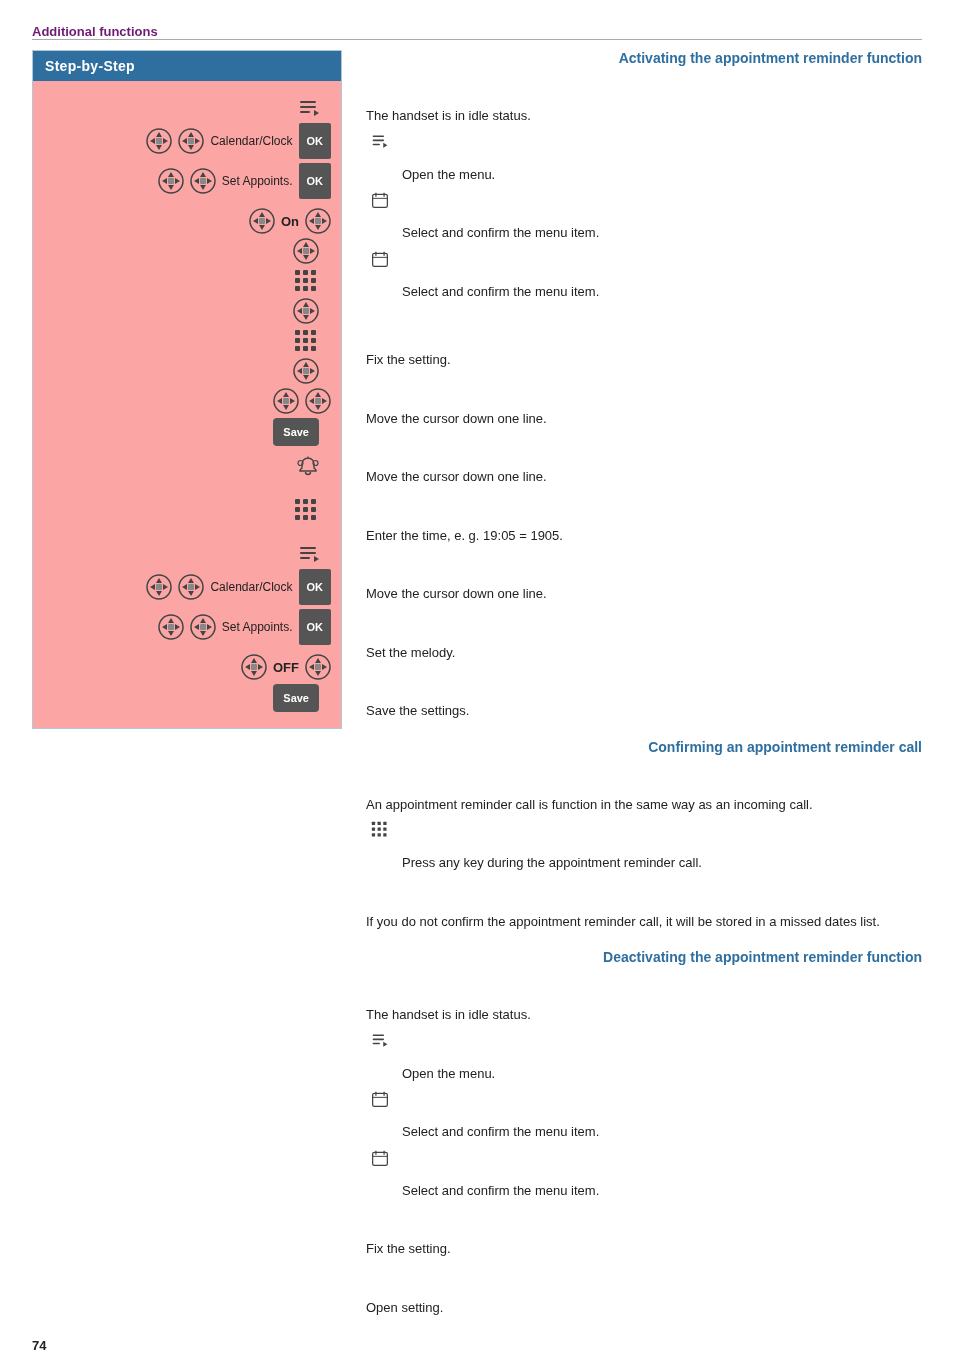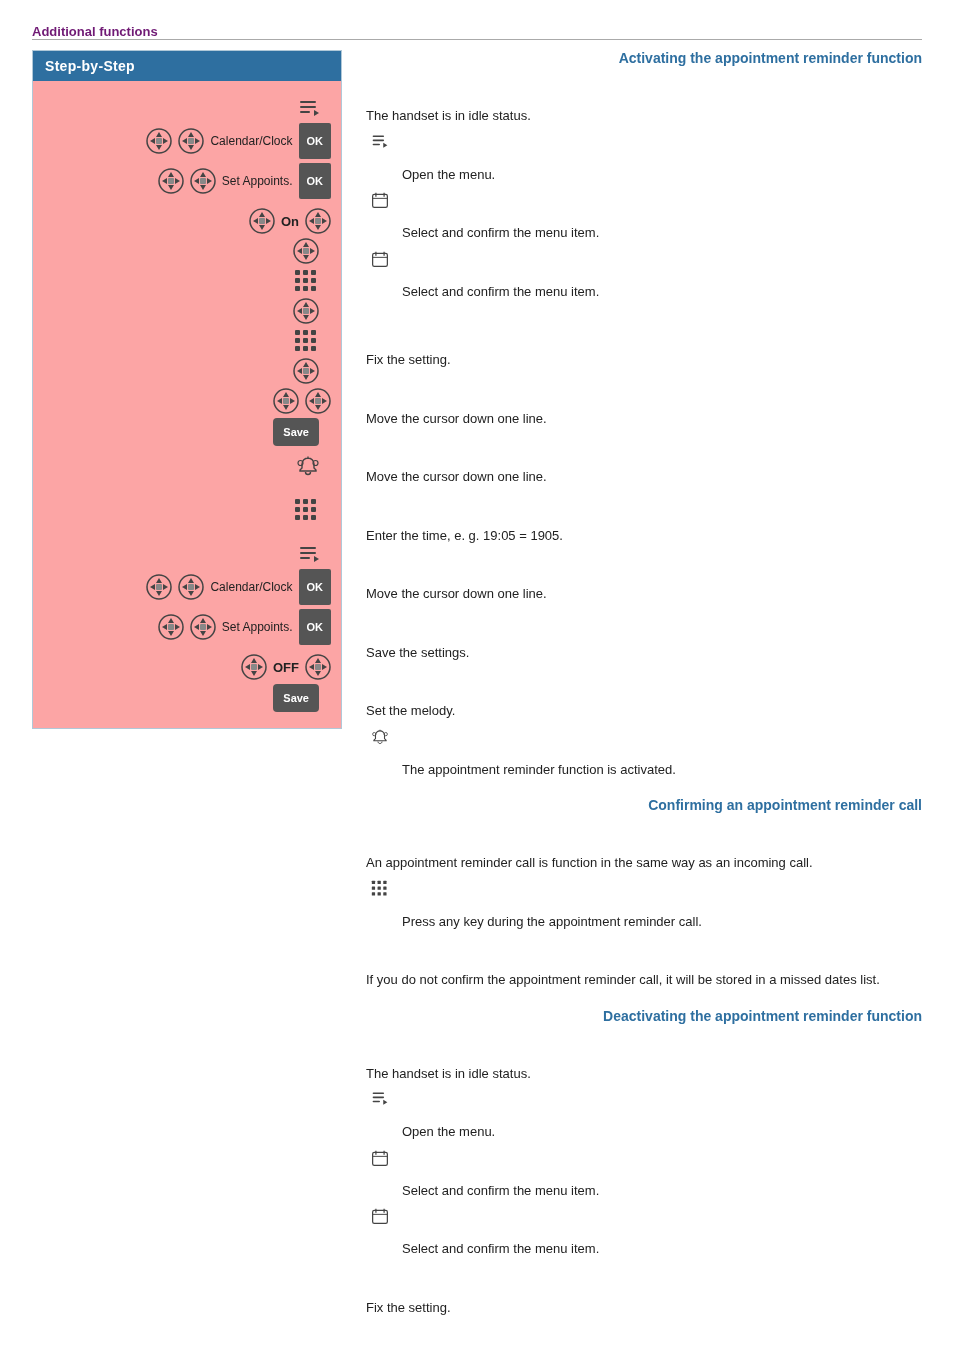--- a/index.html
+++ b/index.html
@@ -613,38 +613,26 @@
       <div class="instr-row">
         <div class="instr-text">Move the cursor down one line.</div>
       </div>
       <div class="instr-row">
         <div class="instr-text">Enter the time, e. g. 19:05 = 1905.</div>
       </div>
       <div class="instr-row">
         <div class="instr-text">Move the cursor down one line.</div>
       </div>
       <div class="instr-row">
+        <div class="instr-text">Set the melody.</div>
+      </div>
+      <div class="instr-row">
         <div class="instr-text">Save the settings.</div>
       </div>
-      <div class="instr-row">
-        <div class="instr-text">Set the melody.</div>
-      </div>
-
-      <div class="instr-row">
-        <div class="instr-icon">
-          <svg viewBox="0 0 22 22" width="18" height="18">
-            <path d="M11 3.5 C8 3.5 5.5 6 5.5 9 L5.5 13 L3.5 15 L3.5 15.5 L18.5 15.5 L18.5 15 L16.5 13 L16.5 9 C16.5 6 14 3.5 11 3.5 Z" fill="none" stroke="#444" stroke-width="1.3"></path>
-            <line x1="11" y1="2" x2="11" y2="3.5" stroke="#444" stroke-width="1.3"></line>
-            <path d="M8.5 16.5 C8.5 17.9 9.6 19 11 19 C12.4 19 13.5 17.9 13.5 16.5" fill="none" stroke="#444" stroke-width="1.2"></path>
-            <circle cx="4" cy="7.5" r="2" fill="none" stroke="#444" stroke-width="1"></circle>
-            <circle cx="18" cy="7.5" r="2" fill="none" stroke="#444" stroke-width="1"></circle>
-          </svg>
-        </div>
-        <div class="instr-text">The appointment reminder function is activated.</div>
-      </div>
+
 
       <div class="section-title">Confirming an appointment reminder call</div>
 
       <div class="instr-row">
         <div class="instr-text two-line">An appointment reminder call is function in the same way as an incoming call.</div>
       </div>
 
       <div class="instr-row">
         <div class="instr-icon">
           <svg viewBox="0 0 22 22" width="18" height="18">

